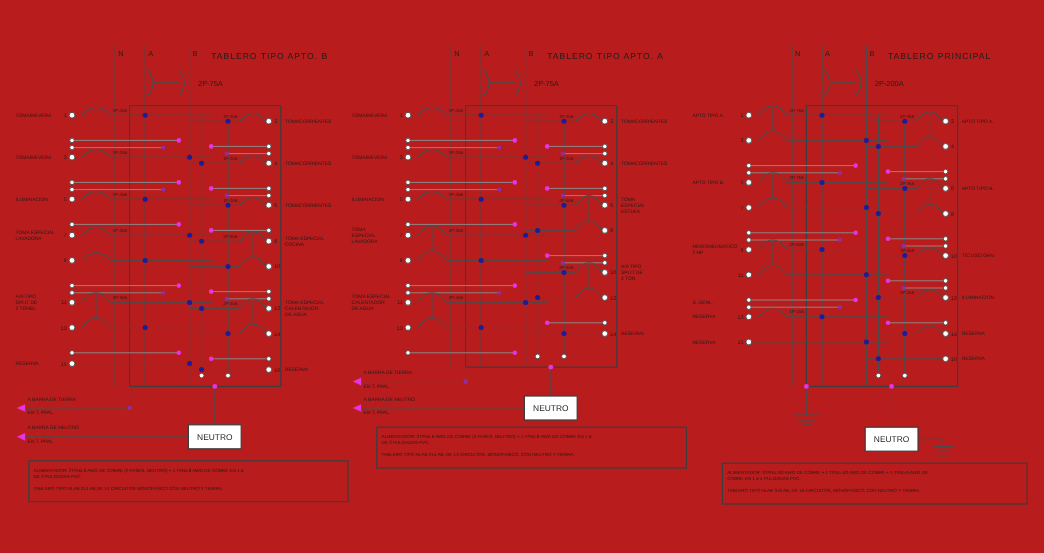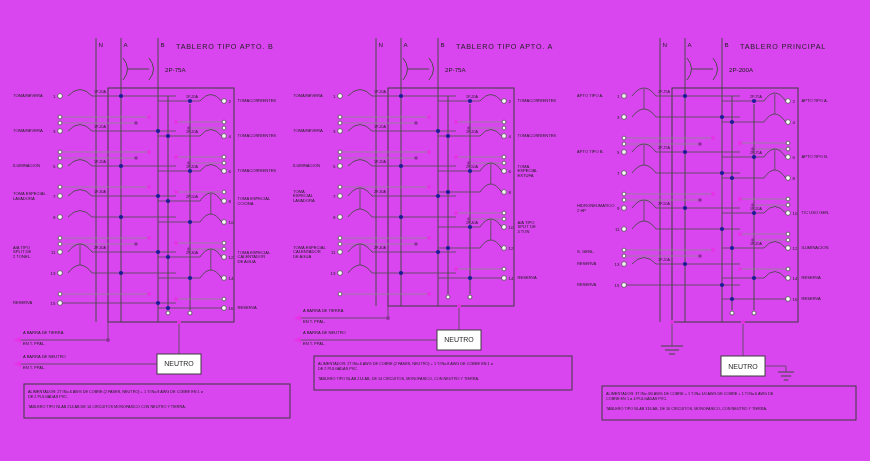--- a/index.html
+++ b/index.html
@@ -1,16 +1,16 @@
 <!DOCTYPE html>
 <html><head>
 <meta charset="utf-8">
 <style>
   html,body{margin:0;padding:0;background:#e8e8e8;}
-  .sheet{position:relative;width:870px;height:461px;background:#d946ef;overflow:hidden;
+  .sheet{position:relative;width:870px;height:461px;background:#b91c1c;overflow:hidden;
          font-family:"Liberation Sans", sans-serif;}
   svg text{font-family:"Liberation Sans", sans-serif;fill:#1f1f1f;}
 </style>
 </head>
 <body>
 
 <div class="sheet">
   <svg id="diagram" width="870" height="461" viewBox="0 0 870 461">
       <g transform="translate(8,0)">
         <line x1="88" y1="38" x2="88" y2="322" stroke="#4b4b4b" stroke-width="1"></line>

